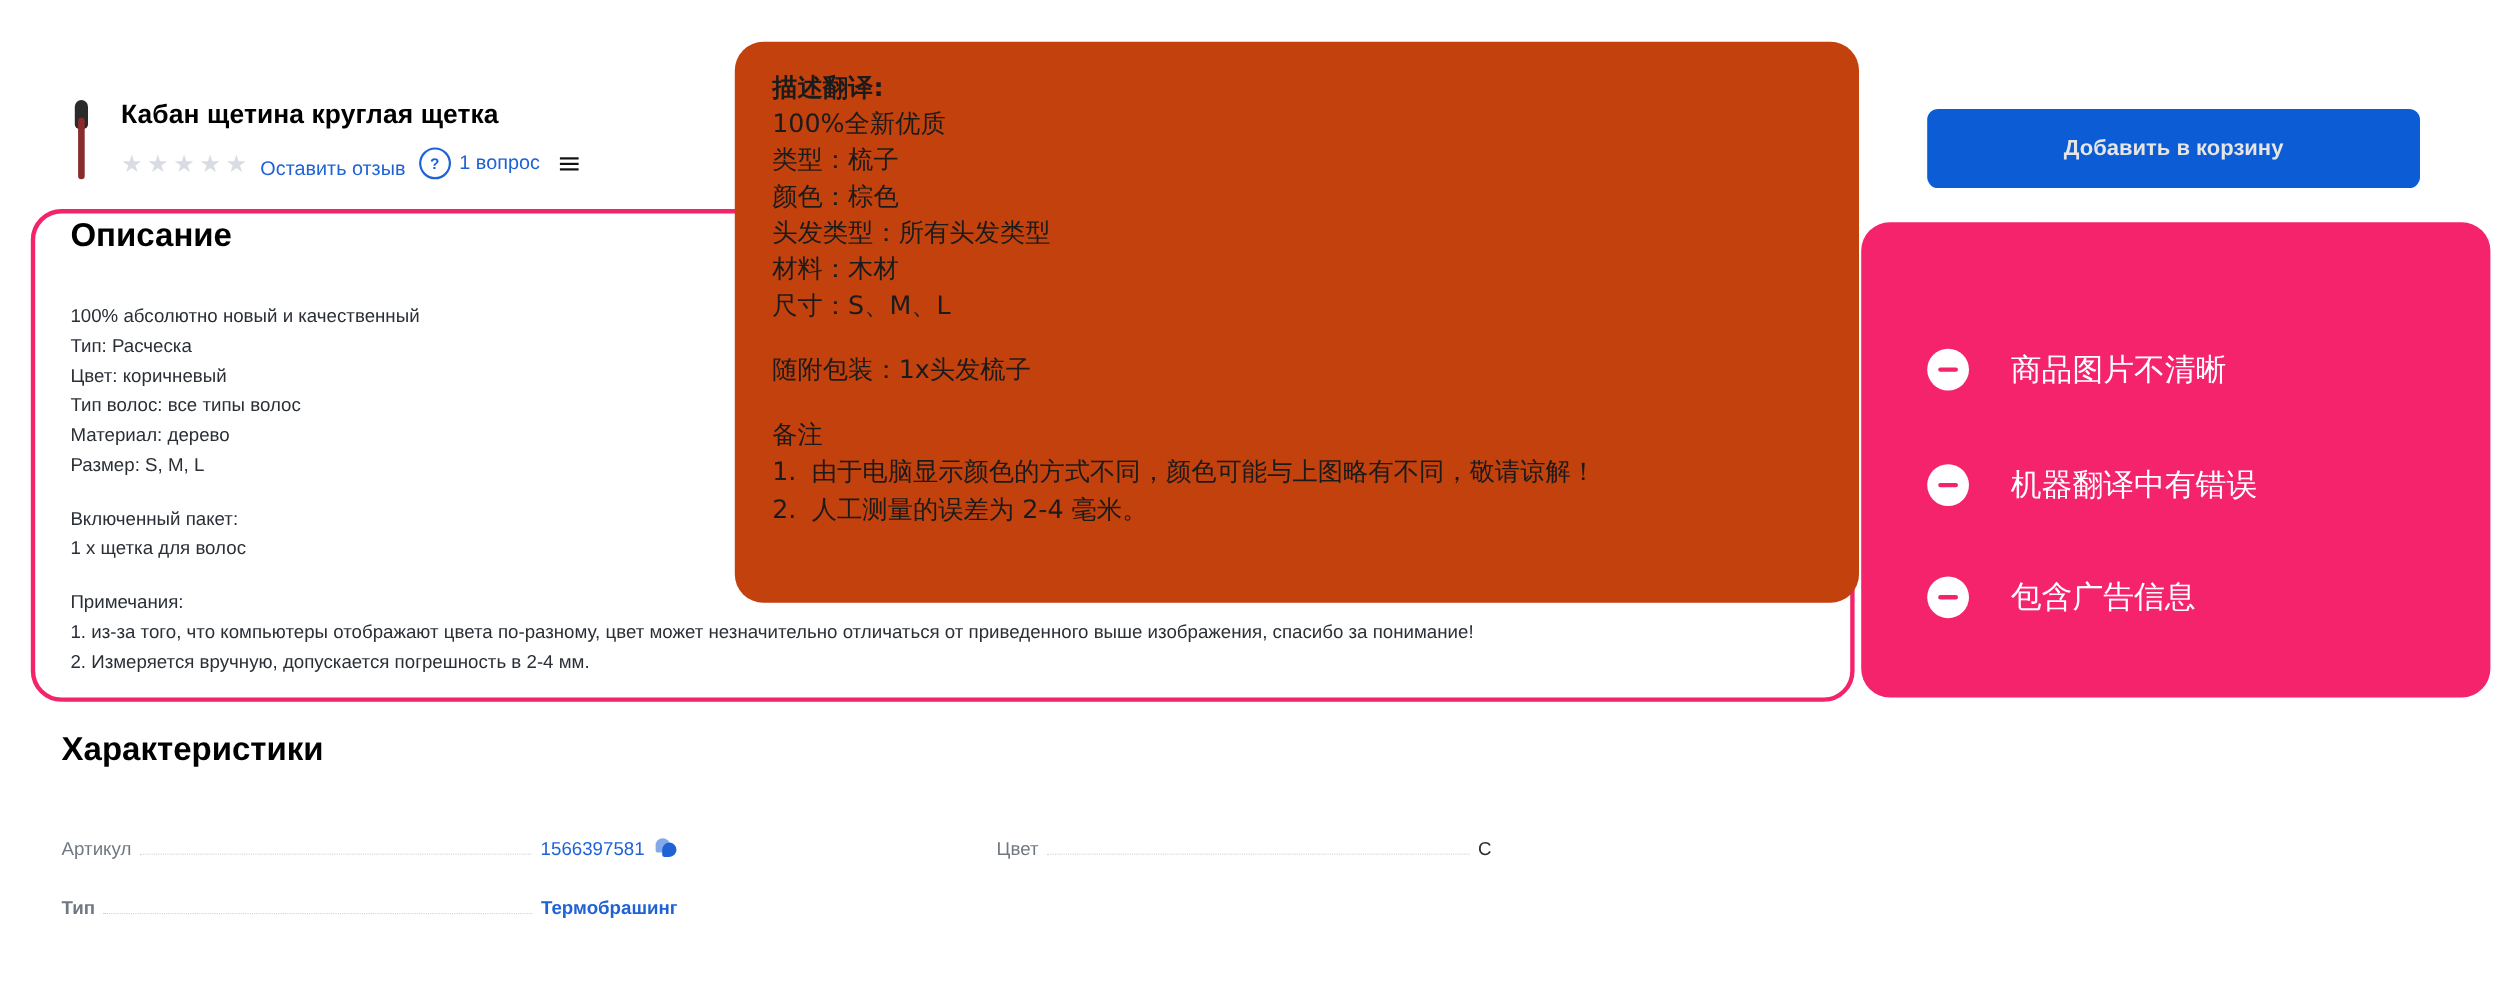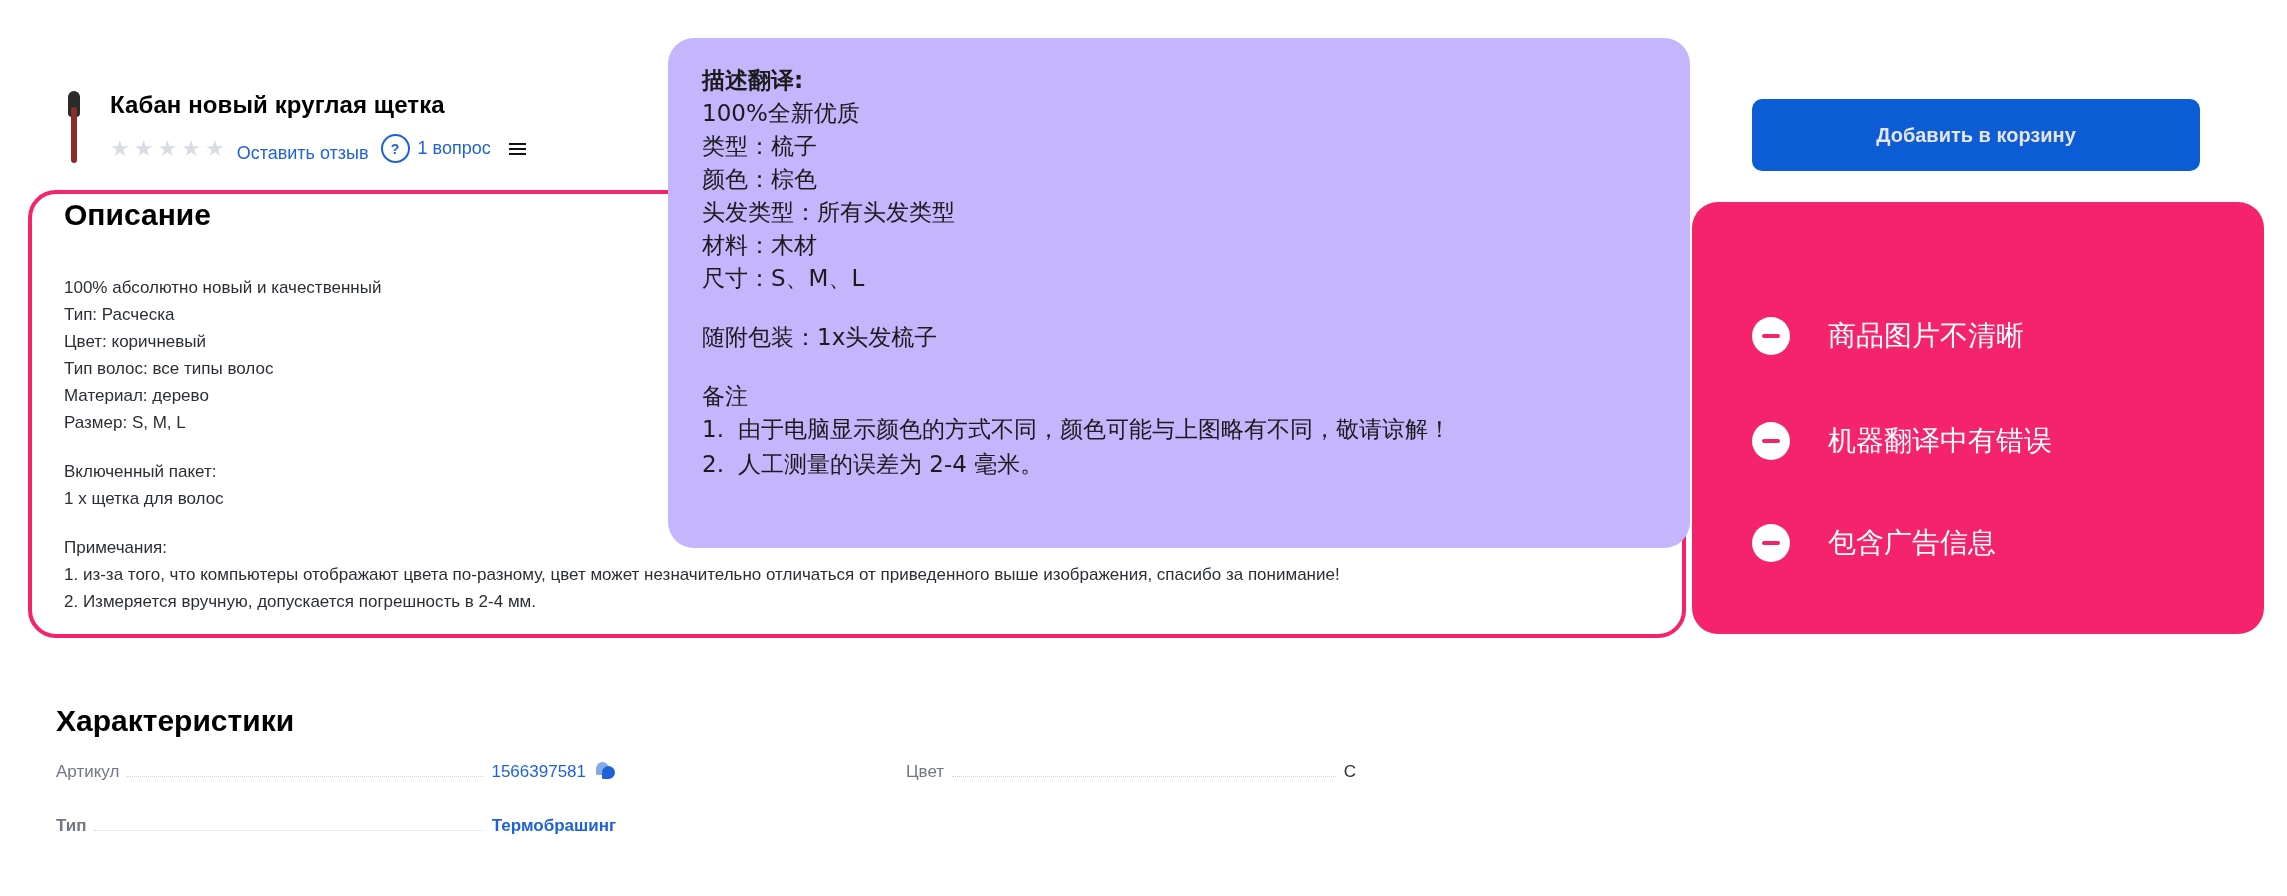--- a/index.html
+++ b/index.html
@@ -161,21 +161,21 @@
   .desc-body p { margin: 0; }
   .desc-gap { height: 22px; }
 
   
   .translation-panel {
     position: absolute;
     left: 668px;
     top: 38px;
     width: 1022px;
     height: 510px;
-    background: #c4b5fd;
+    background: #c2410c;
     border-radius: 26px;
     box-sizing: border-box;
     padding: 26px 34px 20px 34px;
     color: #1b1b1b;
     font-size: 23px;
     line-height: 33px;
     font-family: "DejaVu Sans", sans-serif;
   }
   .translation-panel .t-head {
     font-weight: bold;
@@ -237,21 +237,21 @@
     width: 18px;
     height: 4px;
     background: #f5236b;
     border-radius: 2px;
   }
 
   
   .characteristics-title {
     position: absolute;
     left: 56px;
-    top: 704px;
+    top: 665px;
     font-size: 30px;
     font-weight: bold;
     color: #000;
   }
   .spec-table {
     position: absolute;
     left: 56px;
     top: 730px;
     width: 1300px;
   }
@@ -305,21 +305,21 @@
 <body>
 
 <div id="root">
 
   <div class="product-header">
     <div class="product-thumb">
       <div class="brush-head"></div>
       <div class="brush-handle"></div>
     </div>
     <div class="product-info">
-      <div class="product-title">Кабан новый круглая щетка</div>
+      <div class="product-title">Кабан щетина круглая щетка</div>
       <div class="rating-row">
         <div class="stars">
           <span class="star">★</span>
           <span class="star">★</span>
           <span class="star">★</span>
           <span class="star">★</span>
           <span class="star">★</span>
         </div>
         <a class="review-link" href="#">Оставить отзыв</a>
         <a class="question-link" href="#">

